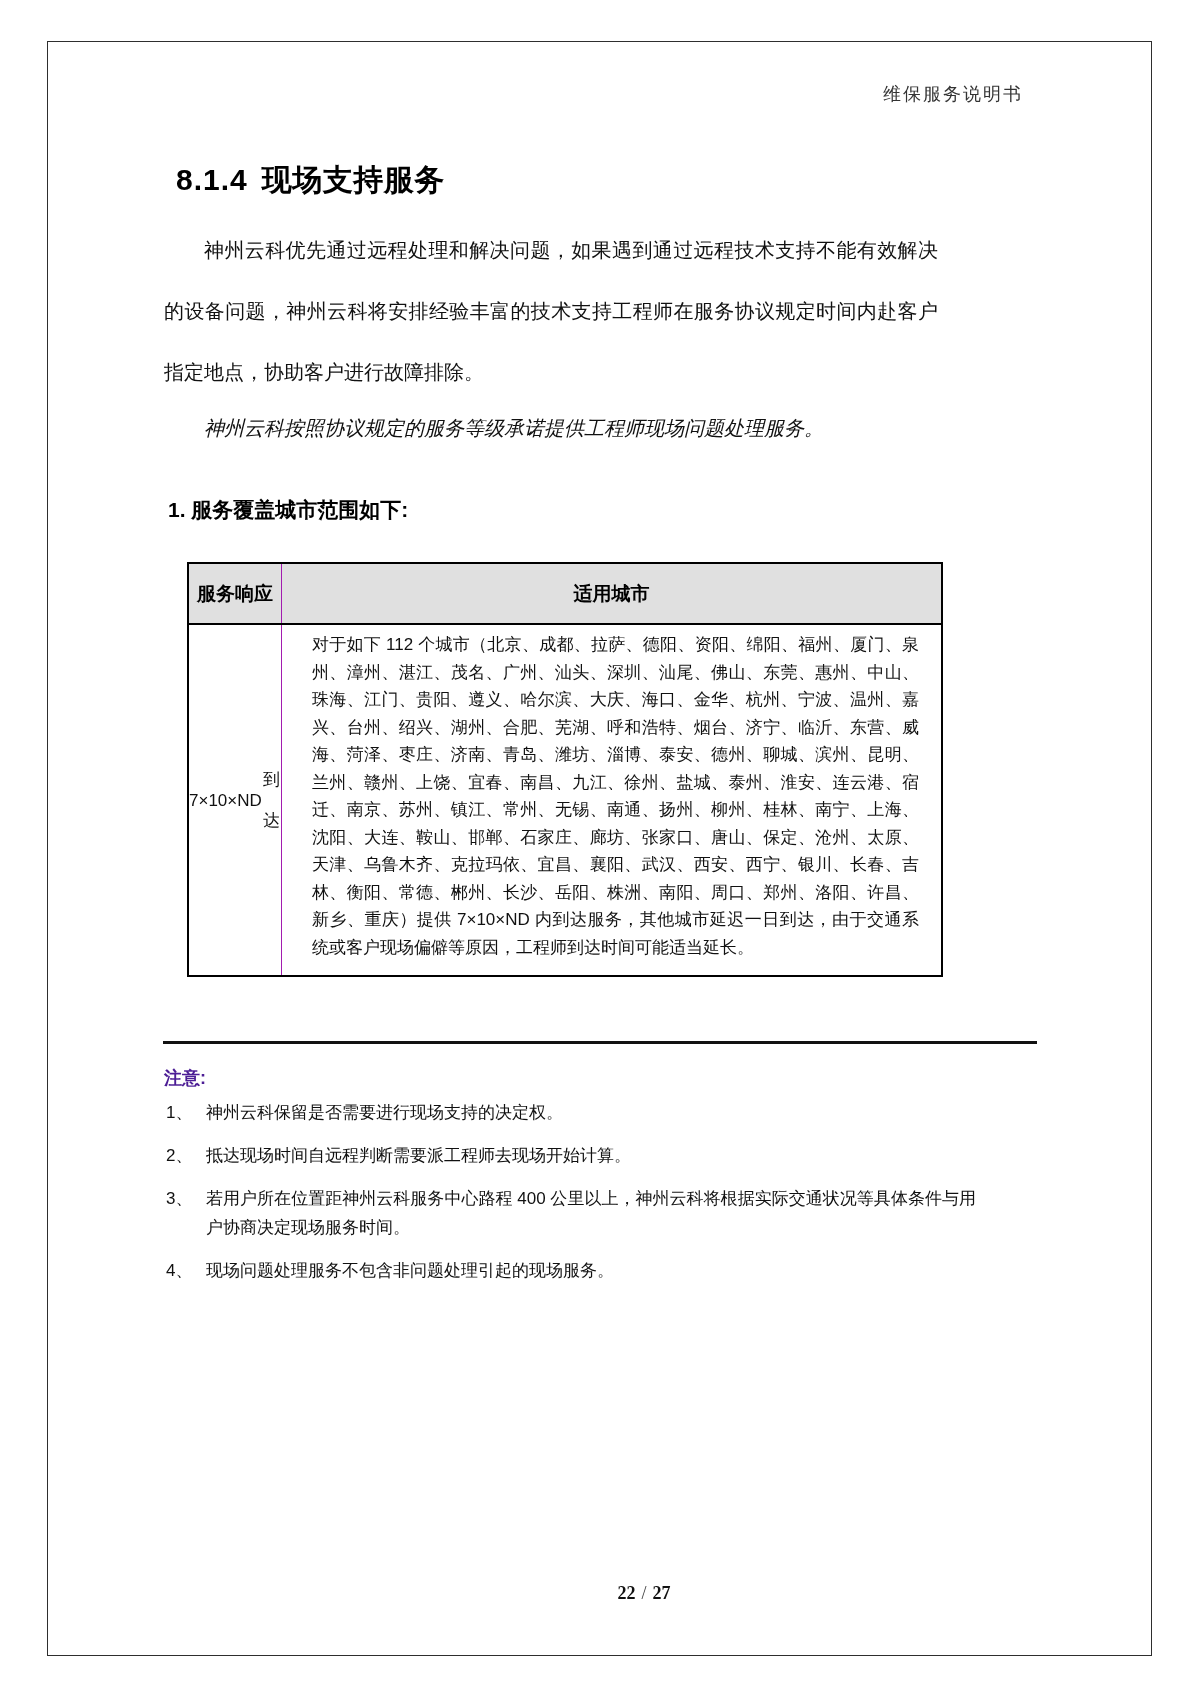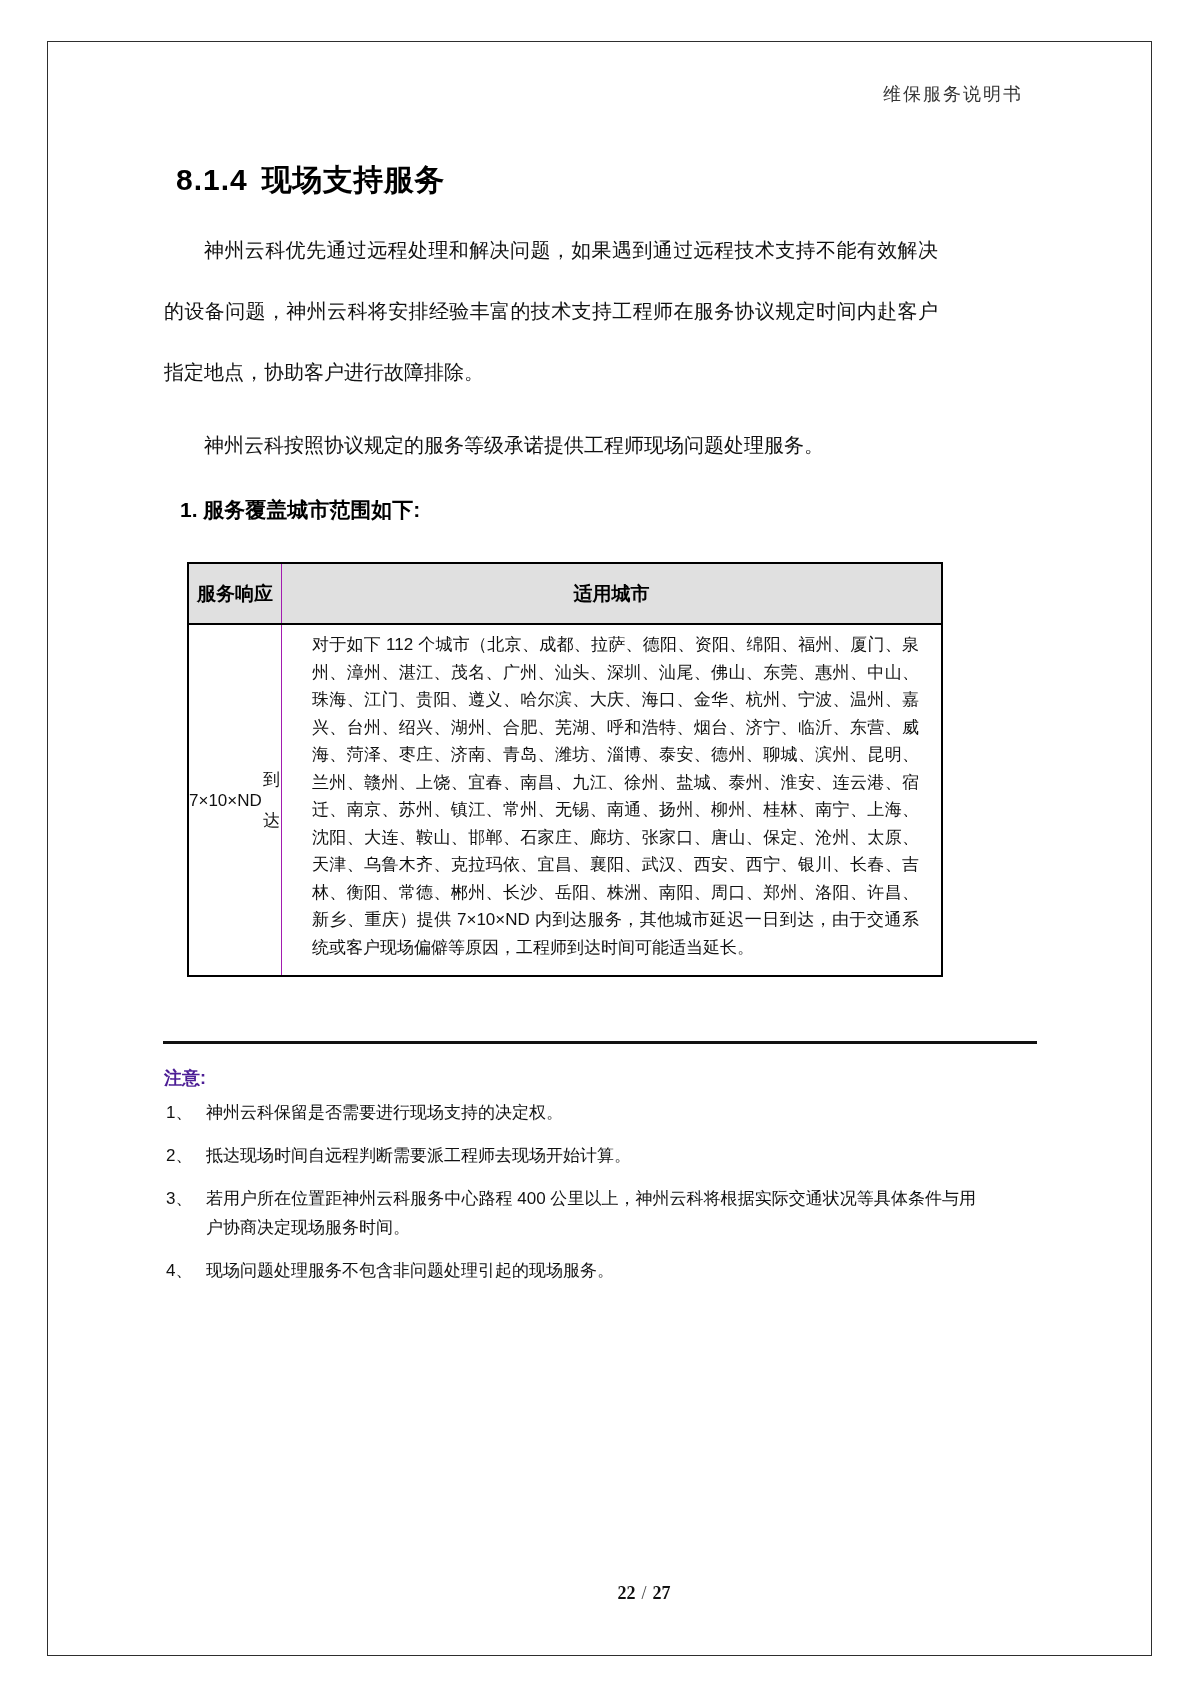--- a/index.html
+++ b/index.html
@@ -27,23 +27,23 @@
     font-size:30px;font-weight:700;color:#000;
     letter-spacing:0.5px;
   }
   .section-heading .num{font-weight:600;margin-right:14px;letter-spacing:1px;}
   .para{
     position:absolute;left:164px;width:774px;
     font-size:20px;line-height:61px;
     text-align:justify;text-indent:2em;color:#111;
   }
   .para1{top:220px;}
-  .para2{top:415px;}
+  .para2{top:398px;font-style:italic;}
   .list-heading{
-    position:absolute;top:496px;left:180px;
+    position:absolute;top:496px;left:168px;
     font-size:21px;font-weight:700;color:#000;text-align:center;
   }
   .svc-table{
     position:absolute;left:187px;top:562px;width:756px;
     border:2px solid #000;box-sizing:border-box;
     background:#fff;
   }
   .svc-table .hrow{
     display:flex;background:#e0e0e0;border-bottom:2px solid #000;
     height:61px;align-items:center;box-sizing:border-box;

